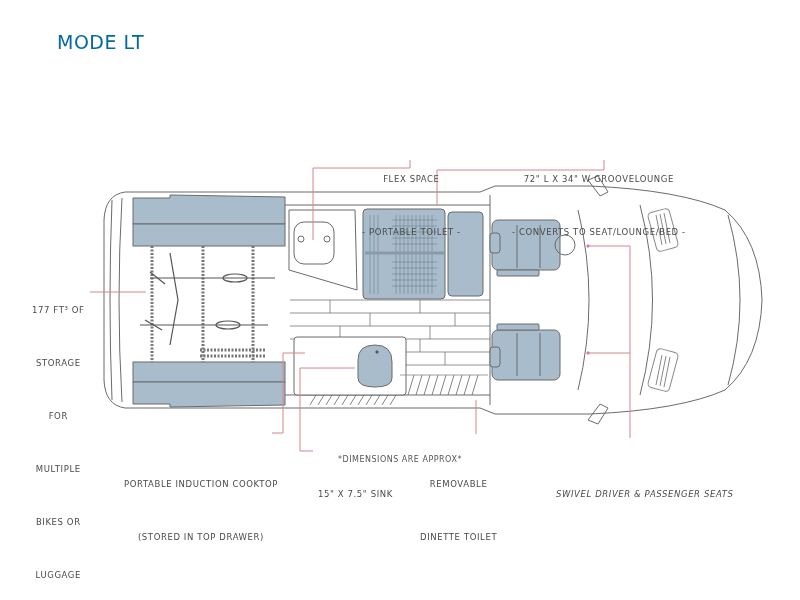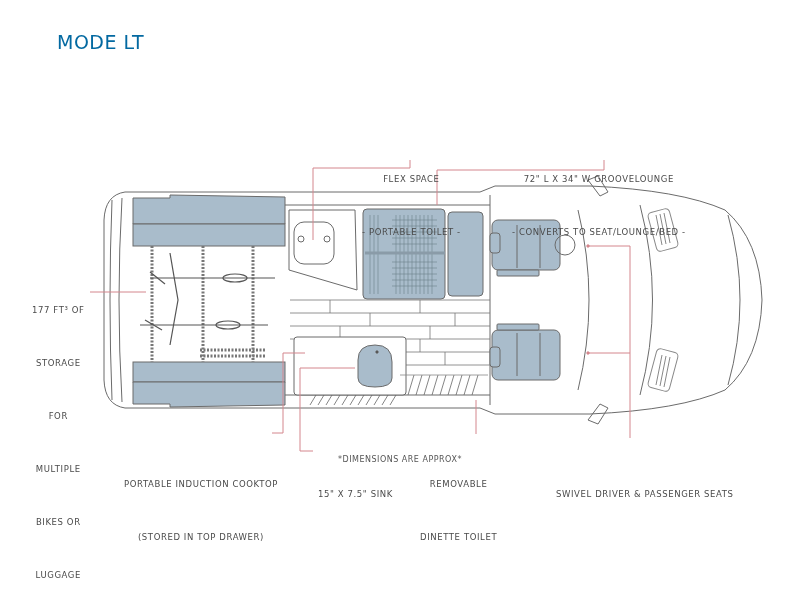--- a/index.html
+++ b/index.html
@@ -209,16 +209,16 @@
   <span>PORTABLE INDUCTION COOKTOP</span>
   <span>(STORED IN TOP DRAWER)</span>
 </div>
 <div class="label" style="left:318px; top:447px;">
   <span>15" X 7.5" SINK</span>
 </div>
 <div class="label" style="left:420px; top:437px;">
   <span>REMOVABLE</span>
   <span>DINETTE TOILET</span>
 </div>
-<div class="label" style="left:556px; top:447px;">
+<div class="label" style="left:556px; top:447px;font-style:italic;">
   <span>SWIVEL DRIVER &amp; PASSENGER SEATS</span>
 </div>
 <div class="note" style="left:338px; top:411px;margin-top:44px;">*DIMENSIONS ARE APPROX*</div>
 
 </body></html>

